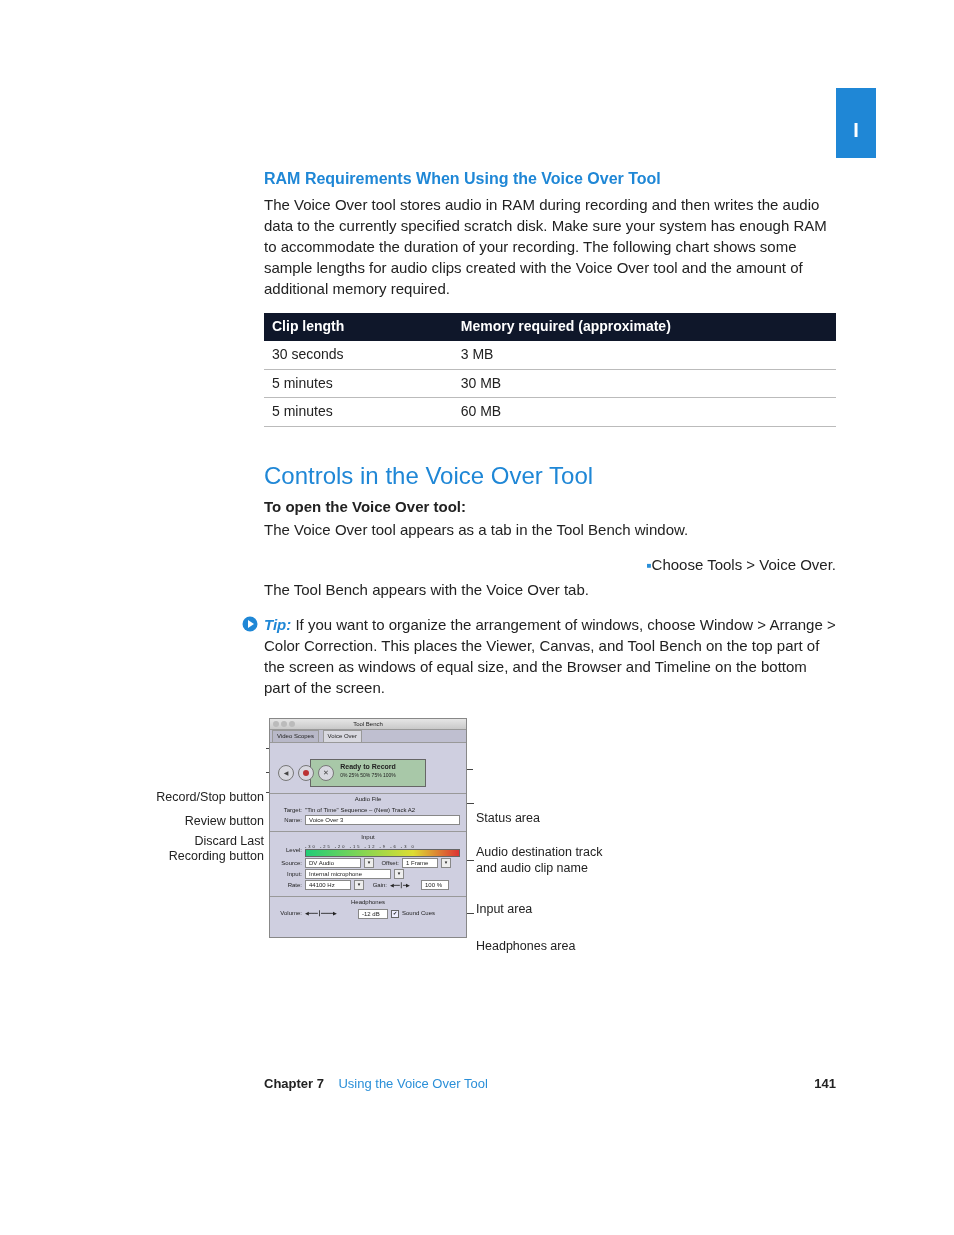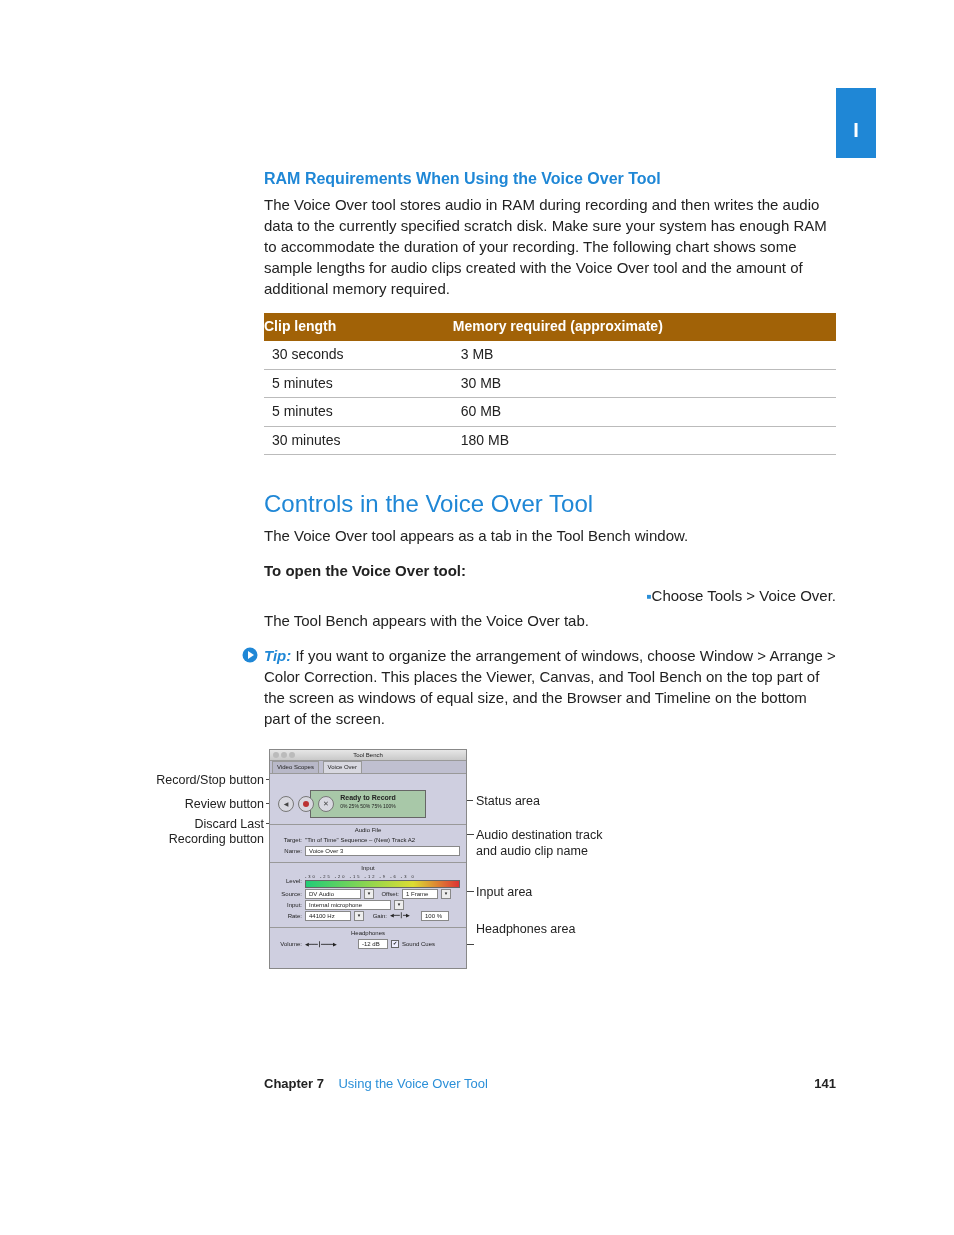--- a/index.html
+++ b/index.html
@@ -48,25 +48,25 @@
   p.body {
     margin: 0 0 14px 0;
   }
   table.memtable {
     width: 100%;
     border-collapse: collapse;
     margin: 10px 0 32px 0;
     font-size: 14px;
   }
   table.memtable th {
-    background: #a16207;
+    background: #0f172a;
     color: #fff;
     text-align: left;
     font-weight: 600;
-    padding: 4px 0;
+    padding: 4px 8px;
   }
   table.memtable td {
     padding: 4px 8px;
     border-bottom: 1px solid #bbb;
   }
   table.memtable th:first-child,
   table.memtable td:first-child { width: 33%; }
   h2.section {
     color: #1f87d6;
     font-weight: 400;
@@ -192,20 +192,21 @@
   .kv .step { width:8px; height:8px; background:#eee; border:1px solid #888; font-size:5px; text-align:center; line-height:7px;}
   .levelbar {
     height:6px; background:linear-gradient(to right, #2c7, #dd3 70%, #d33);
     border:1px solid #666;
   }
   .callout {
     position:absolute;
     font-size:12.5px;
     color:#222;
     white-space:nowrap;
+    margin-top:48px;
   }
   .callout.left { text-align:right; }
   .lead {
     position:absolute;
     height:1px;
     background:#444;
   }
 
   .footer {
     position:absolute;
@@ -243,31 +244,27 @@
             <td>3 MB</td>
           </tr>
         <tr>
             <td>5 minutes</td>
             <td>30 MB</td>
           </tr>
         <tr>
             <td>5 minutes</td>
             <td>60 MB</td>
           </tr>
-        <tr>
-            <td>30 minutes</td>
-            <td>180 MB</td>
-          </tr>
       </tbody>
     </table>
 
     <h2 class="section">Controls in the Voice Over Tool</h2>
+    <p class="body bold" style="margin-bottom:2px;">To open the Voice Over tool:</p>
+
     <p class="body">The Voice Over tool appears as a tab in the Tool Bench window.</p>
-
-    <p class="body bold" style="margin-bottom:2px;">To open the Voice Over tool:</p>
     <ul class="square">
       <li><span>Choose Tools &gt; Voice Over.</span></li>
     </ul>
     <p class="body indent">The Tool Bench appears with the Voice Over tab.</p>
 
     <div class="tip-block">
       <span class="tip-icon">
         <svg width="16" height="16" viewBox="0 0 16 16">
             <circle cx="8" cy="8" r="7.5" fill="#1f87d6"></circle>
             <polygon points="6,4 12,8 6,12" fill="#fff"></polygon>

